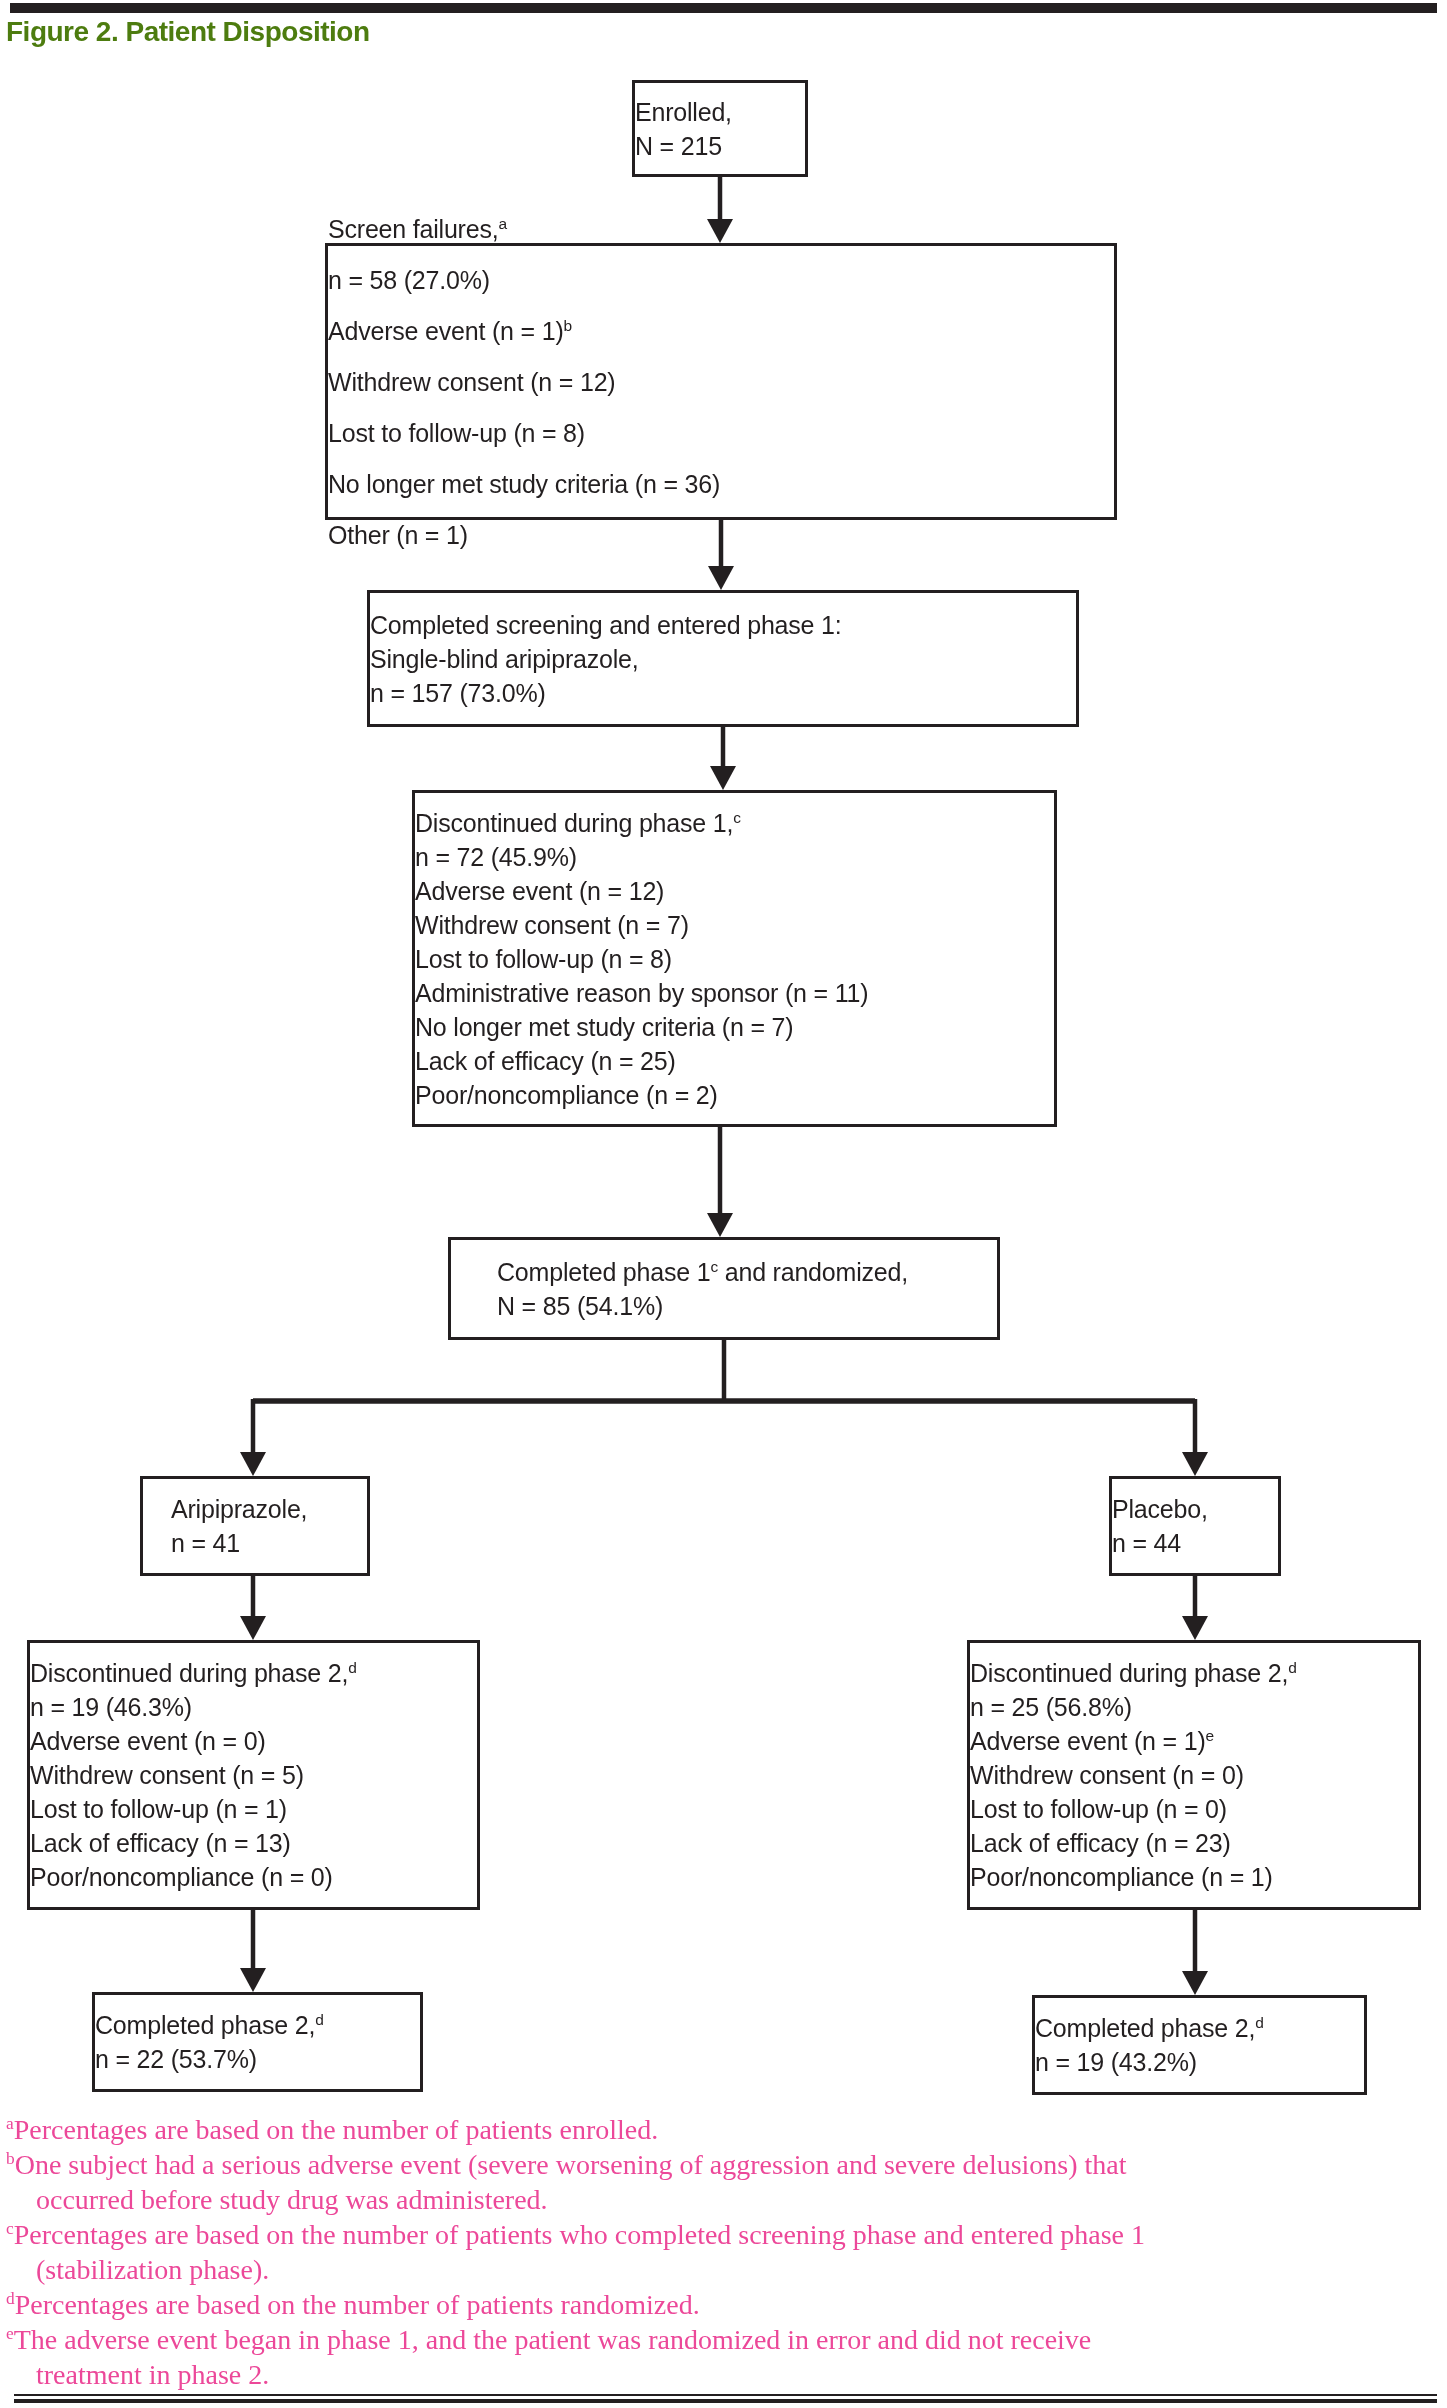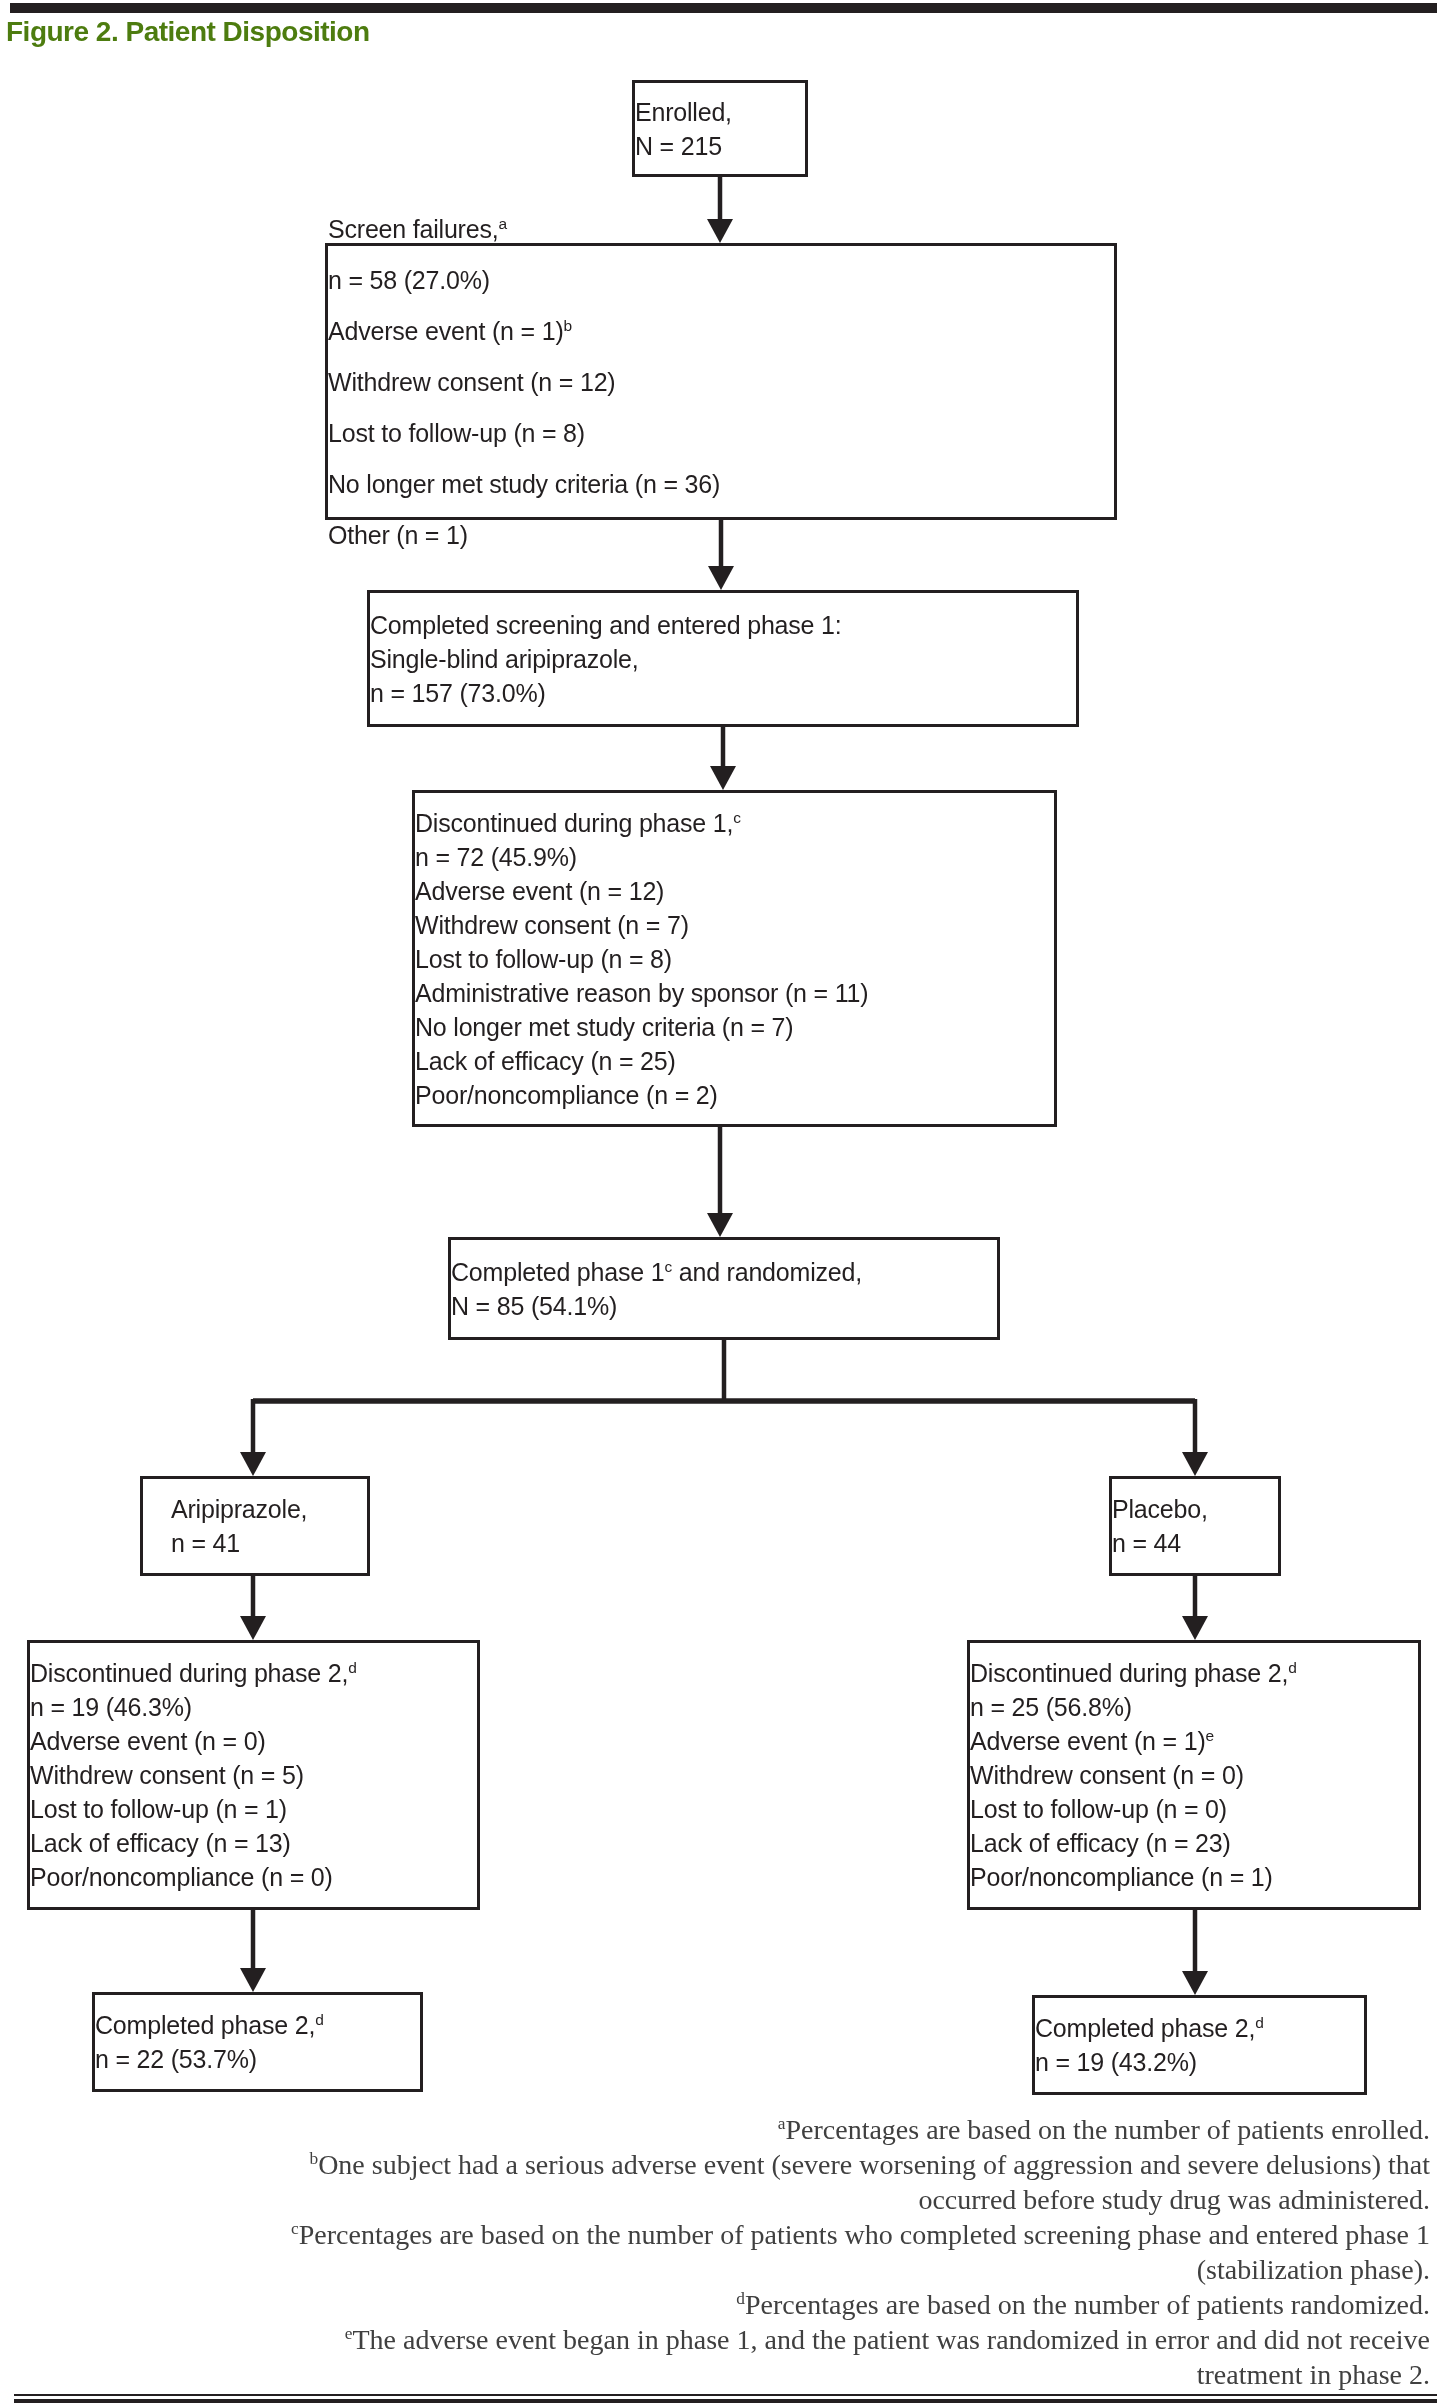--- a/index.html
+++ b/index.html
@@ -15,32 +15,32 @@
   .connectors{position:absolute;left:0;top:0;width:1447px;height:2408px;}
   .fbox{
     position:absolute;box-sizing:border-box;border:3.5px solid #231f20;background:#fff;
     display:flex;flex-direction:column;justify-content:center;align-items:flex-start;
     text-align:center;font-size:25px;line-height:34px;letter-spacing:-0.2px;
   }
   .fbox .line{white-space:nowrap;}
   sup{font-size:62%;line-height:0;vertical-align:super;}
   .footnotes{
     position:absolute;left:6px;top:2112px;width:1424px;
-    font-family:"Liberation Serif",serif;font-size:28px;line-height:35px;color:#404040;text-align:right;
+    font-family:"Liberation Serif",serif;font-size:28px;line-height:35px;color:#ec4899;
   }
   .footnote{padding-left:30px;text-indent:-30px;}
   .bottom-rule-thin{position:absolute;left:14px;top:2394px;width:1423px;height:2px;background:#231f20;}
   .bottom-rule-thick{position:absolute;left:14px;top:2399px;width:1423px;height:4px;background:#231f20;}
 
   
   .b-enrolled        {left:632px; top:80px;   width:176px; height:97px;}
   .b-screenfail      {left:325px; top:243px;  width:792px; height:277px;gap:17px;}
   .b-compscreen      {left:367px; top:590px;  width:712px; height:137px;}
   .b-disc1           {left:412px; top:790px;  width:645px; height:337px;}
-  .b-randomized      {left:448px; top:1237px; width:552px; height:103px;}
+  .b-randomized      {left:448px; top:1237px; width:552px; height:103px;padding-left:46px;}
   .b-aripiprazole    {left:140px; top:1476px; width:230px; height:100px;padding-left:28px;}
   .b-placebo         {left:1109px;top:1476px; width:172px; height:100px;}
   .b-disc2-ari       {left:27px;  top:1640px; width:453px; height:270px;}
   .b-disc2-pla       {left:967px; top:1640px; width:454px; height:270px;}
   .b-comp2-ari       {left:92px;  top:1992px; width:331px; height:100px;}
   .b-comp2-pla       {left:1032px;top:1995px; width:335px; height:100px;}
 </style>
 </head>
 <body>
 

